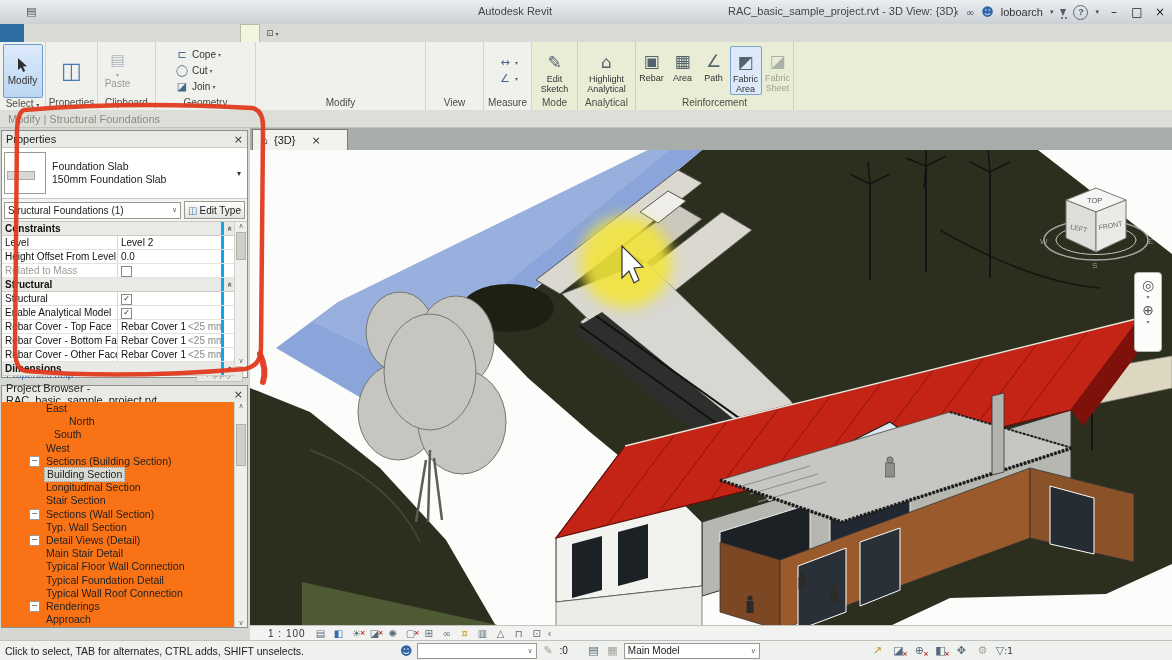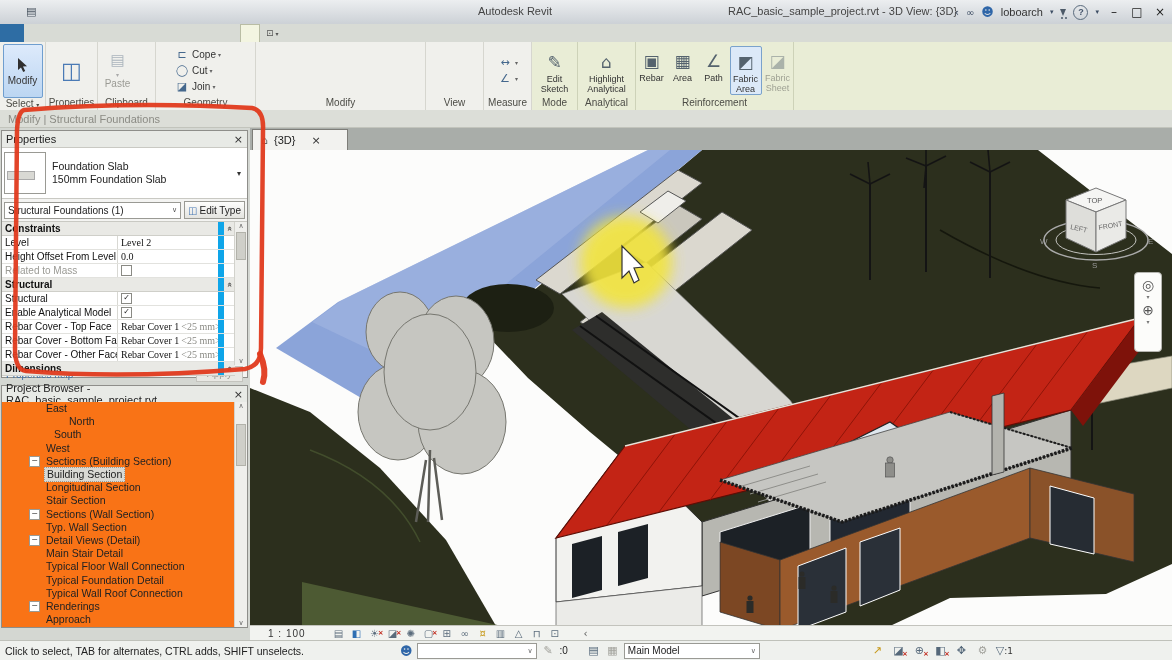--- a/index.html
+++ b/index.html
@@ -64,21 +64,21 @@
   .thumb:after{content:"";position:absolute;left:2px;top:18px;width:26px;height:7px;background:#d9d9d4;border:1px solid #aaa;}
   .typetext{flex:1;font-size:10.5px;color:#222;padding-left:6px;line-height:13px;}
   .typesel .car{font-size:8px;color:#333;padding-right:4px;}
   .filterrow{height:20px;display:flex;align-items:center;gap:3px;padding:1px 2px;border-bottom:1px solid #c9c9c3;}
   .fsel{flex:1;height:15px;border:1px solid #9a9a94;background:#fff;font-size:10px;color:#222;display:flex;align-items:center;padding:0 3px;}
   .fsel .car{margin-left:auto;font-size:7px;color:#555;}
   .etbtn{height:16px;border:1px solid #9a9a94;background:linear-gradient(#fdfdfc,#e4e4e0);font-size:10px;color:#222;display:flex;align-items:center;gap:2px;padding:0 3px;}
   .pgrid{position:relative;height:143px;background:#fff;}
   .prow{display:flex;height:13px;line-height:13px;font-size:10px;border-bottom:1px solid #e2e2de;color:#111;}
   .prow .plab{width:112px;padding-left:3px;border-right:1px solid #d8d8d3;overflow:hidden;white-space:nowrap;}
-  .prow .pval{flex:1;padding-left:3px;display:flex;gap:2px;overflow:hidden;white-space:nowrap;border-right:6px solid #0ea5e9;font-family:Liberation Serif, serif;}
+  .prow .pval{flex:1;padding-left:3px;display:flex;align-items:center;gap:2px;overflow:hidden;white-space:nowrap;border-right:3px solid #0ea5e9;}
   .prow .sfx{color:#8a8a84;}
   .prow .chev{width:11px;text-align:center;font-size:8px;color:#444;}
   .prow .chev span{display:inline-block;transform:rotate(90deg);}
   .prow.group{background:#e9e9e5;font-weight:bold;border-bottom:1px solid #cfcfc9;}
   .prow.group .plab{border-right:none;width:auto;flex:1;}
   .prow.disabled{color:#9a9a94;}
   .cb{width:9px;height:9px;border:1px solid #8a8a84;font-size:8px;line-height:8px;text-align:center;color:#222;background:#fff;margin-top:1px;}
   .pscroll{position:absolute;right:0;top:0;bottom:0;width:12px;background:#efefec;border-left:1px solid #d2d2cc;display:flex;flex-direction:column;align-items:center;font-size:7px;color:#666;}
   .pscroll .thumbbar{width:8px;height:26px;background:#cfcfc9;border:1px solid #b2b2aa;margin-top:2px;}
   .pscroll .dn{margin-top:auto;}
@@ -99,21 +99,21 @@
   .viewport{position:absolute;left:250px;top:128px;right:0;bottom:20px;}
   .vtabs{position:absolute;top:0;left:0;right:0;height:22px;background:#a9ada9;display:flex;align-items:flex-end;}
   .vtab{height:21px;margin-left:2px;background:#f2f2ef;border:1px solid #7d7d78;border-bottom:none;display:flex;align-items:center;gap:6px;font-size:11px;color:#222;padding:0 8px;min-width:96px;box-sizing:border-box;}
   .vtab .x{font-size:11px;color:#333;margin-left:10px;}
   .canvas{position:absolute;top:22px;left:0;right:0;bottom:14px;background:#fff;overflow:hidden;}
   .canvas svg.scene{display:block;width:100%;height:100%;}
   .viewcube{position:absolute;right:16px;top:28px;width:120px;height:105px;}
   .navbar{position:absolute;right:10px;top:122px;width:26px;height:74px;background:#fcfcfa;border:1px solid #b5b5b0;border-radius:4px;display:flex;flex-direction:column;align-items:center;padding-top:4px;gap:2px;}
   .navbar .nbtn{font-size:14px;color:#555;line-height:16px;}
   .navbar .car{font-size:6px;color:#777;}
-  .vcb{position:absolute;left:0;right:0;bottom:0;height:14px;background:#f2f3f0;border-top:1px solid #c3c3bd;display:flex;align-items:center;font-size:10px;color:#333;gap:18px;padding-left:18px;}
+  .vcb{position:absolute;left:0;right:0;bottom:0;height:14px;background:#f2f3f0;border-top:1px solid #c3c3bd;display:flex;align-items:center;font-size:10px;color:#333;gap:0;padding-left:18px;}
   .vic{position:relative;width:14px;text-align:center;font-size:10px;color:#5b6c7c;line-height:13px;}
   .vic.blue{color:#2e6fb3;} .vic.amber{color:#c79a1c;}
   .vic .badge{position:absolute;right:-2px;bottom:0;font-size:7px;color:#c0281c;font-weight:bold;}
   .vcb .scale{margin-right:8px;letter-spacing:1px;}
   .vcb .coll{color:#555;margin-left:4px;}
   
   .statusbar{position:absolute;left:0;right:0;bottom:0;height:20px;background:#eff1ee;border-top:1px solid #bfc1ba;display:flex;align-items:center;font-size:10.5px;color:#222;padding:0 5px;box-sizing:border-box;}
   .sb-hint{white-space:nowrap;}
   .sb-group{display:flex;align-items:center;gap:4px;}
   .sbsel{height:14px;border:1px solid #9a9a94;background:#fff;display:flex;align-items:center;font-size:10px;color:#222;padding:0 3px;}

